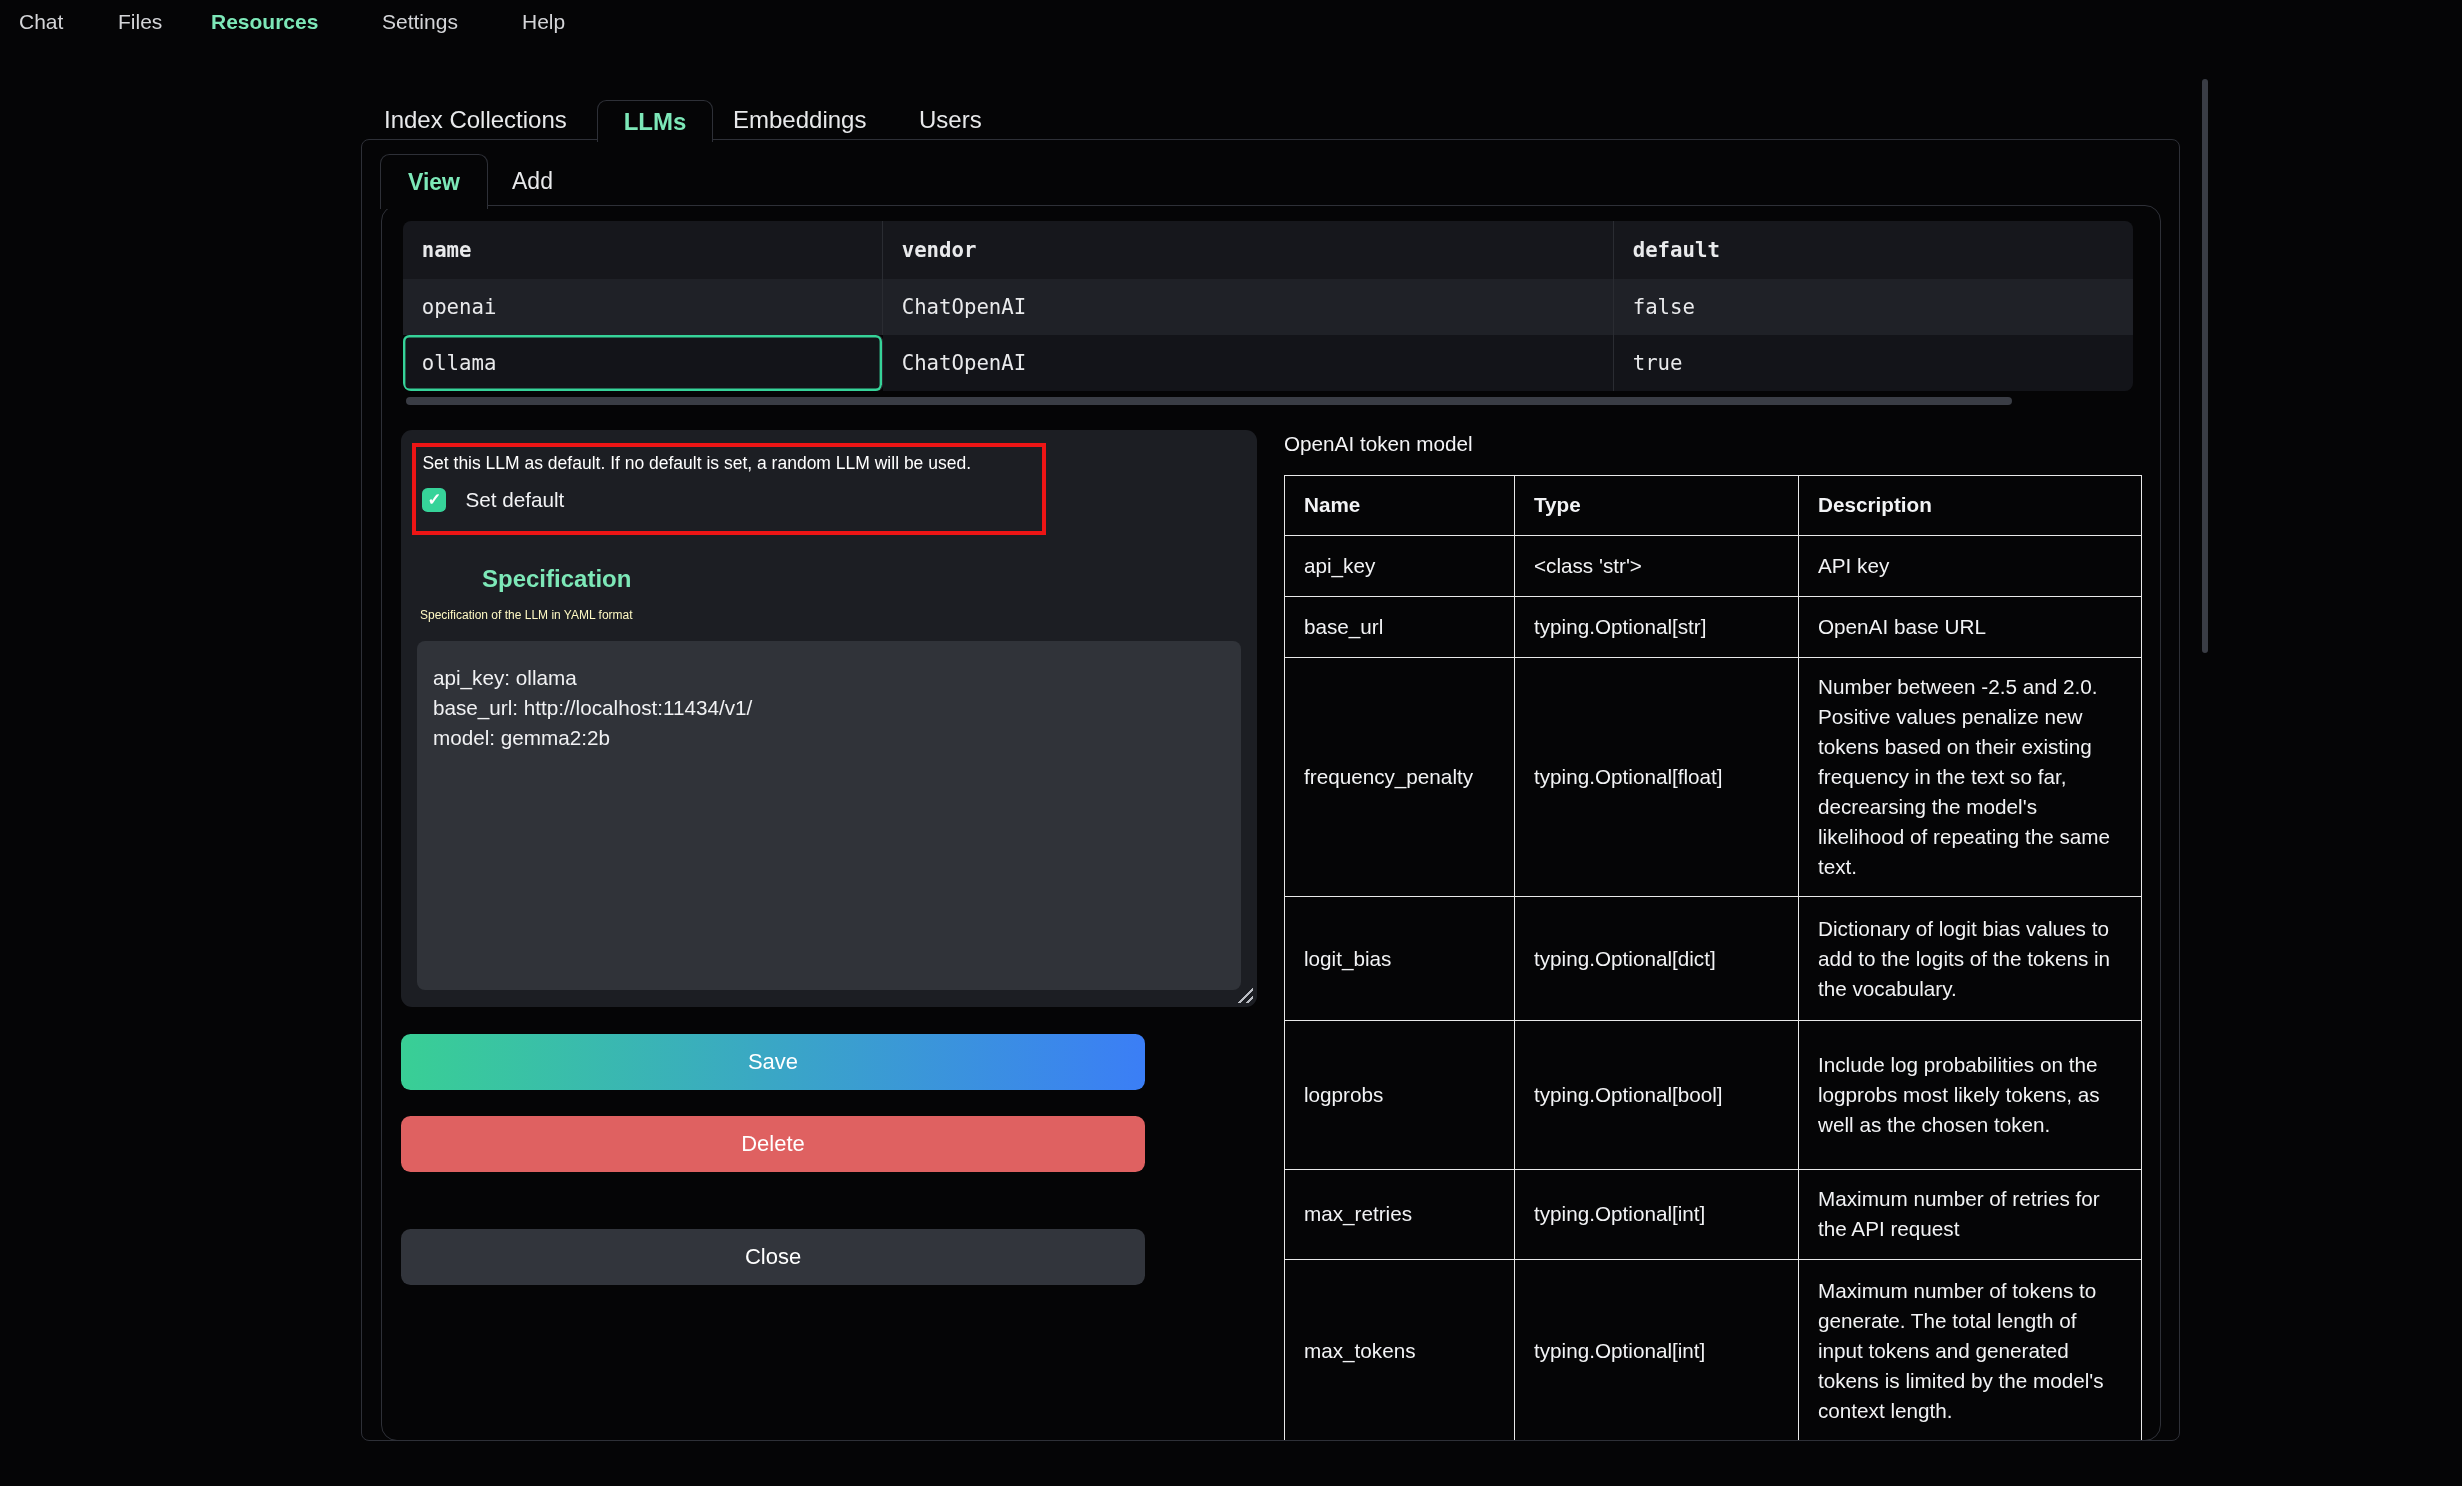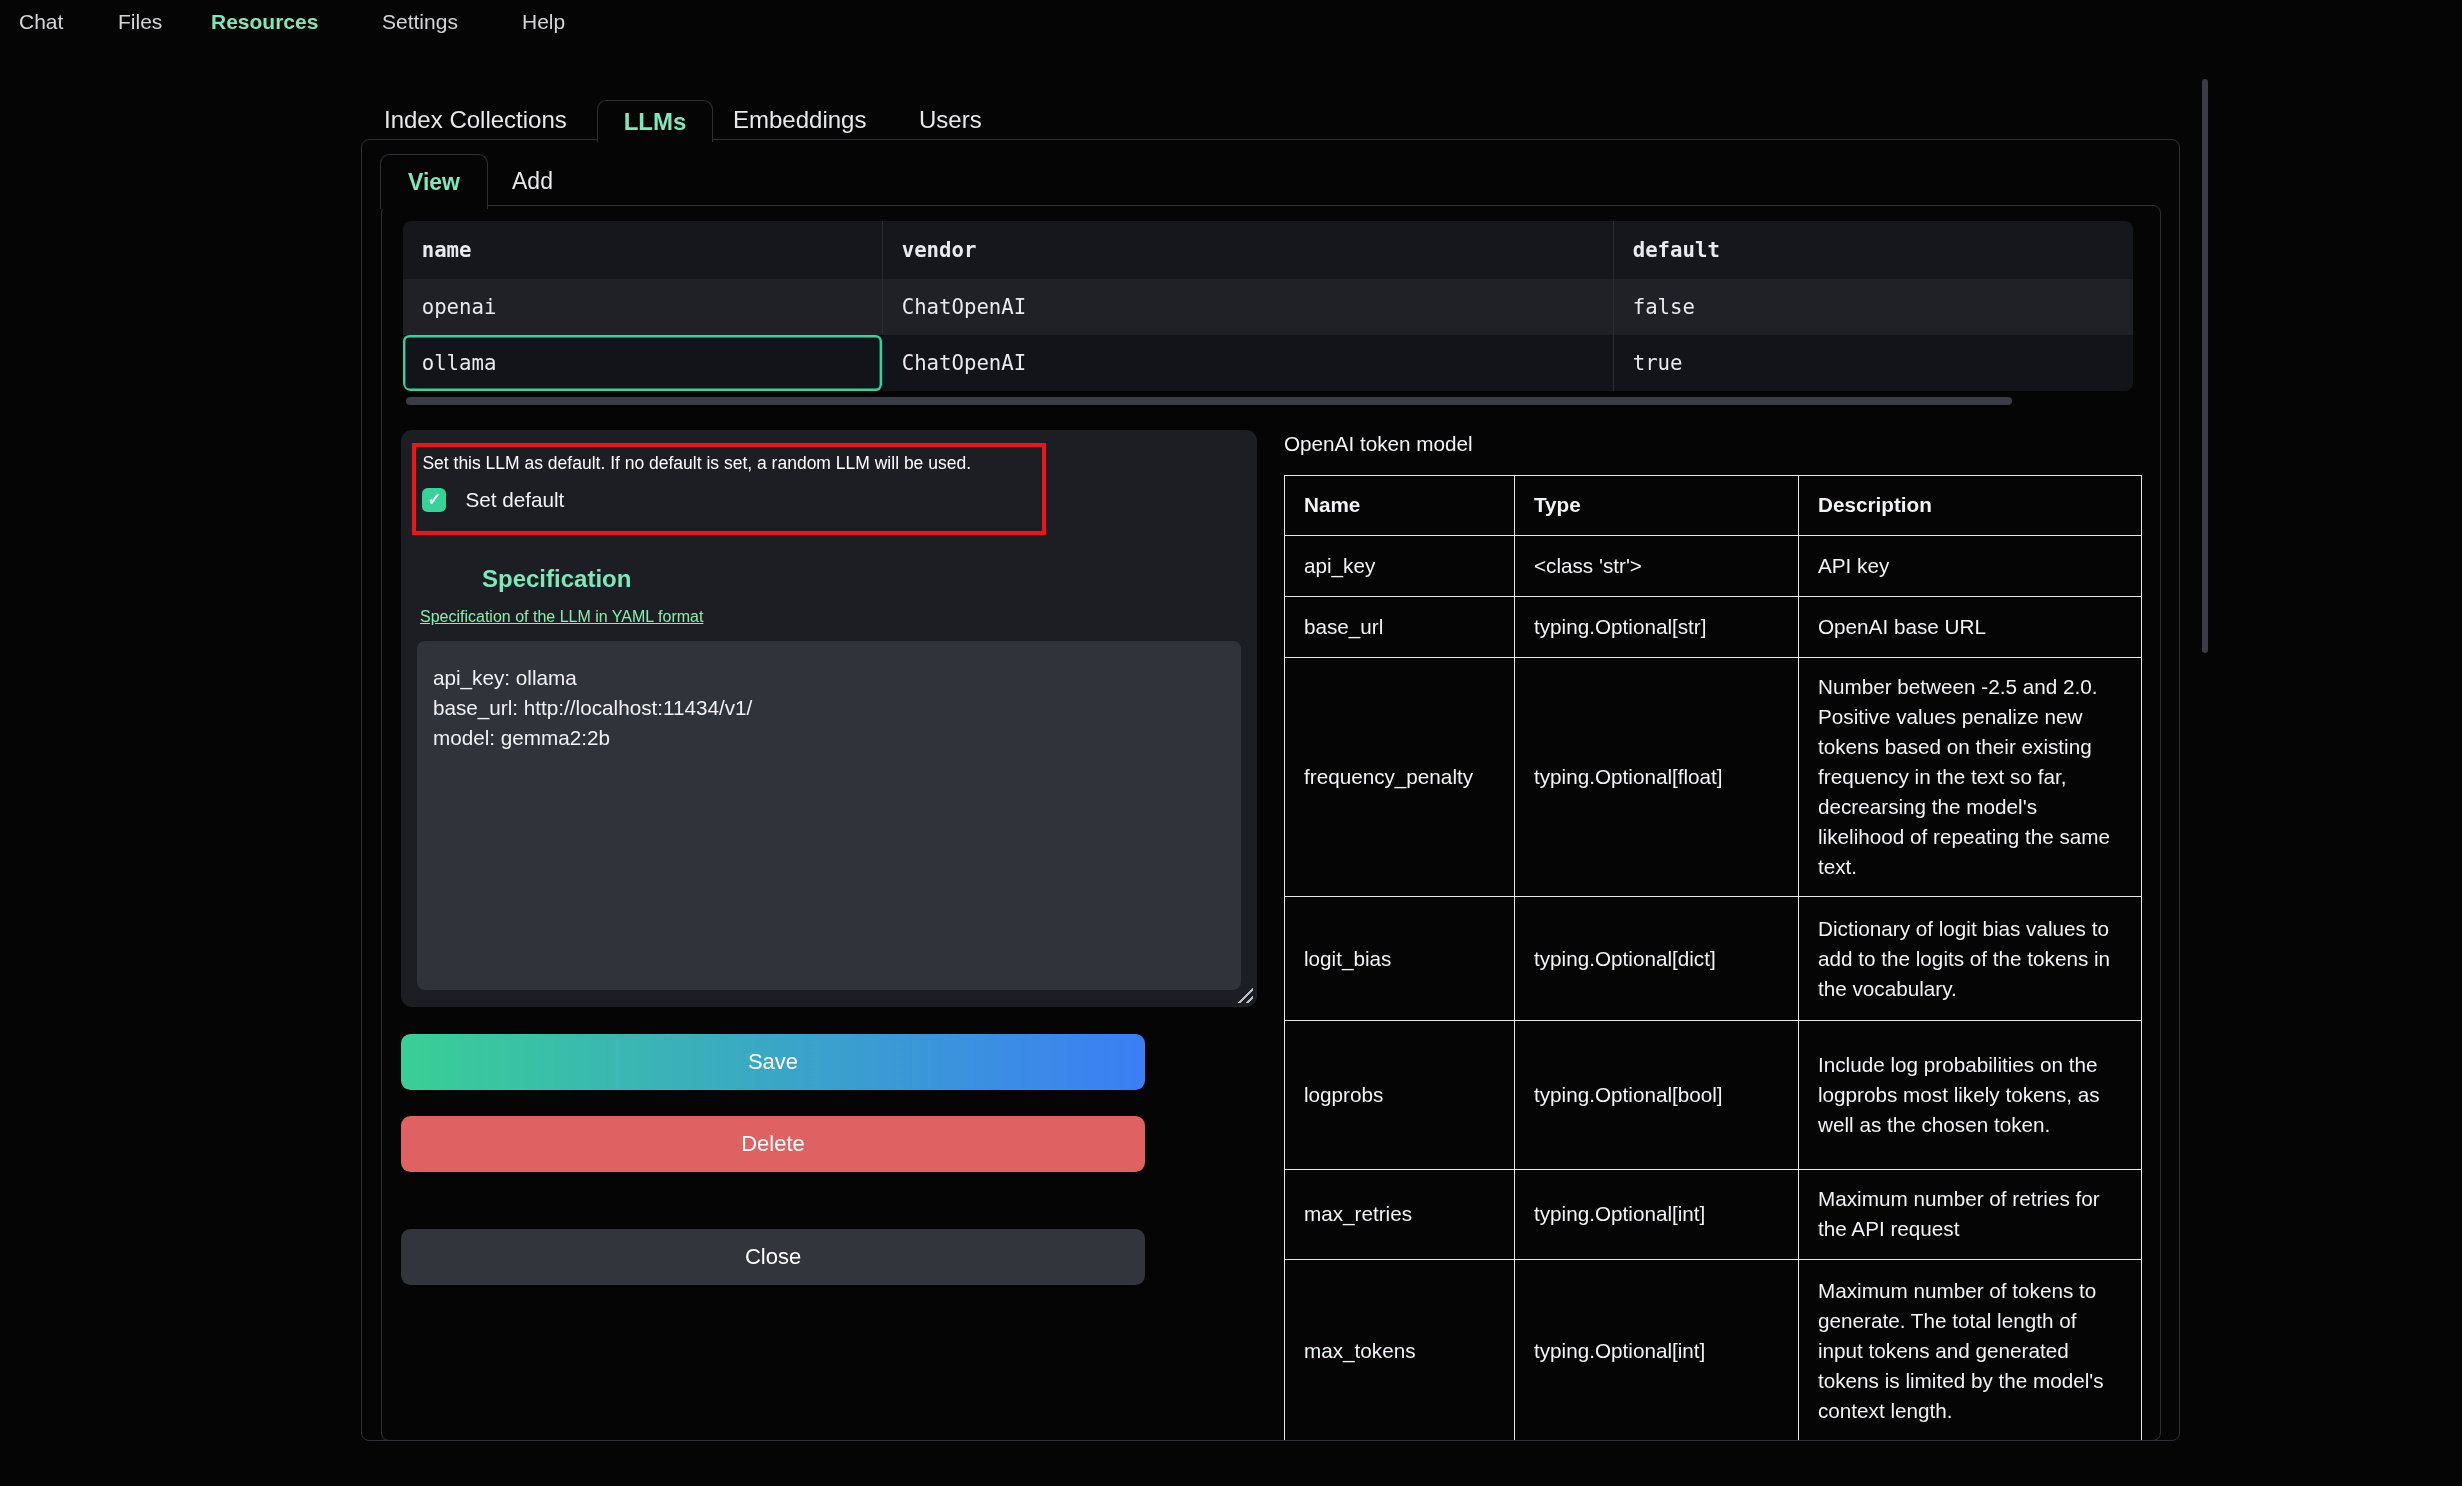--- a/index.html
+++ b/index.html
@@ -12,21 +12,21 @@
   .navitem.active{color:#7de8b8;font-weight:bold;}
 
   
   .tablabel{position:absolute;font-size:24px;color:#e8e9eb;white-space:nowrap;cursor:pointer;}
   .tabbox{position:absolute;background:#050506;border:1.6px solid #2e3037;border-bottom:none;
           border-radius:9.5px 9.5px 0 0;z-index:3;display:flex;align-items:center;justify-content:center;
           font-size:24px;font-weight:bold;color:#7de8b8;cursor:pointer;}
 
   
   #outer-container{left:361px;top:139px;width:1817px;height:1300px;border:1.6px solid #2e3037;border-radius:8px;}
-  #inner-container{left:381px;top:205px;width:1778px;height:1234px;border:1.6px solid #2e3037;border-radius:8px;overflow:hidden;}
+  #inner-container{left:381px;top:205px;width:1778px;height:1234px;border:1.6px solid #2e3037;border-radius:16px;overflow:hidden;}
 
   
   #llm-table{left:20.7px;top:15px;width:1730px;border-radius:8px;overflow:hidden;
              font-family:"DejaVu Sans Mono",monospace;font-size:20.7px;color:#e9eaec;}
   #llm-table table{width:100%;border-collapse:separate;border-spacing:0;table-layout:fixed;}
   #llm-table th,#llm-table td{padding-left:19px;text-align:left;font-weight:normal;
              border-right:0.8px solid #2a2c32;overflow:hidden;white-space:nowrap;}
   #llm-table th:last-child,#llm-table td:last-child{border-right:none;}
   #llm-table thead tr{height:58px;background:#16171c;}
   #llm-table th{font-weight:bold;}
@@ -37,21 +37,21 @@
 
   
   #left-panel{left:19px;top:224px;width:856px;height:577px;background:#1c1e23;border-radius:11px;}
   #red-box{position:absolute;left:11px;top:12.7px;width:634px;height:92px;border:4px solid #ed1515;box-sizing:border-box;}
   #default-hint{position:absolute;left:6.4px;top:6.4px;font-size:17.5px;color:#ffffff;white-space:nowrap;}
   #checkbox-row{position:absolute;left:6.4px;top:41px;display:flex;align-items:center;cursor:pointer;}
   #checkbox{width:24px;height:24px;border-radius:5.6px;background:#36d399;display:flex;align-items:center;
             justify-content:center;font-size:16.7px;font-weight:bold;color:#ffffff;}
   #checkbox-label{margin-left:19px;font-size:20.7px;color:#f2f3f5;}
   #spec-heading{position:absolute;left:49px;top:135px;font-size:24px;font-weight:bold;color:#7de8b8;margin-left:32px;}
-  #spec-sublabel{position:absolute;left:19px;top:178px;font-size:16px;color:#86efac;text-decoration:underline;}
+  #spec-sublabel{position:absolute;left:19px;top:178px;font-size:12px;color:#fef9c3;}
   #yaml-area{position:absolute;left:16px;top:211px;width:824px;height:349px;box-sizing:border-box;
              background:#303339;border-radius:8px;padding:22px 16px;font-size:20.7px;line-height:30px;
              color:#f0f1f3;white-space:pre-wrap;cursor:text;}
   #resize-handle{position:absolute;right:4px;bottom:4px;width:16px;height:16px;
              background:repeating-linear-gradient(-45deg,transparent,transparent 3.2px,#b9bcc2 3.2px,#b9bcc2 5.6px);
              clip-path:polygon(100% 0,100% 100%,0 100%);cursor:nwse-resize;}
 
   
   .bigbtn{position:absolute;left:19px;width:744px;height:56px;border-radius:9.5px;display:flex;
           align-items:center;justify-content:center;font-size:22px;font-weight:500;color:#ffffff;cursor:pointer;}

